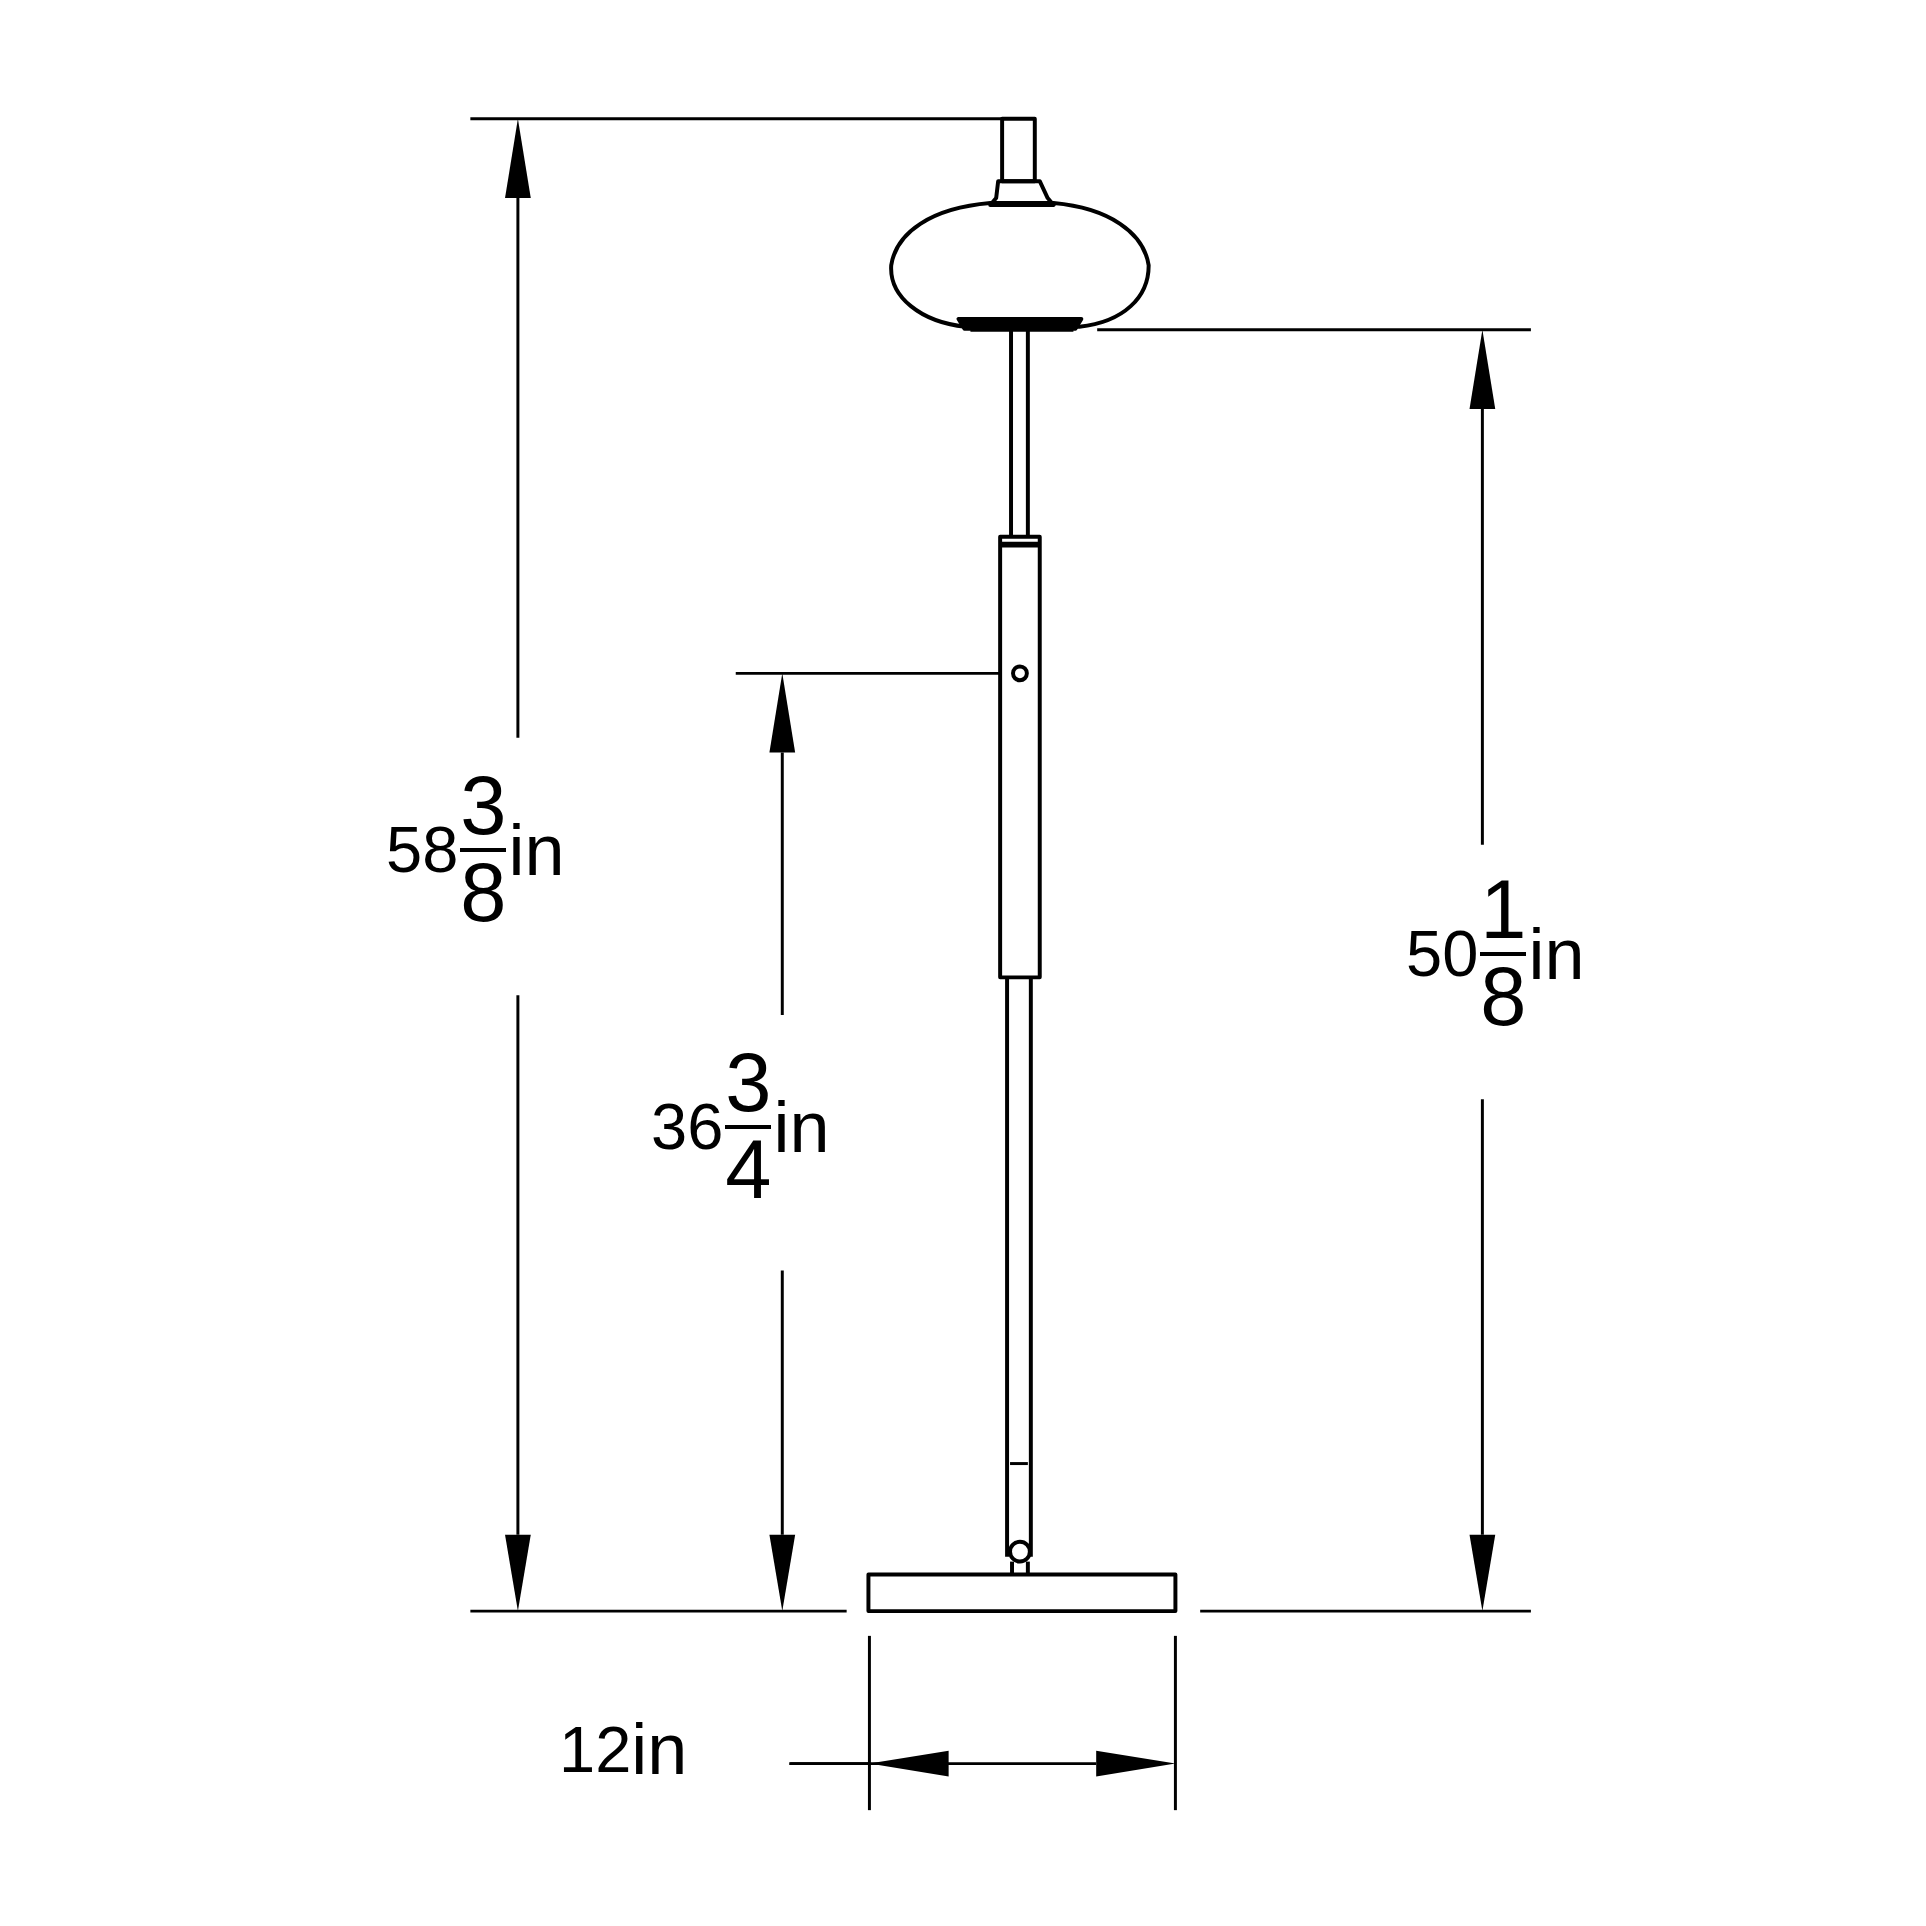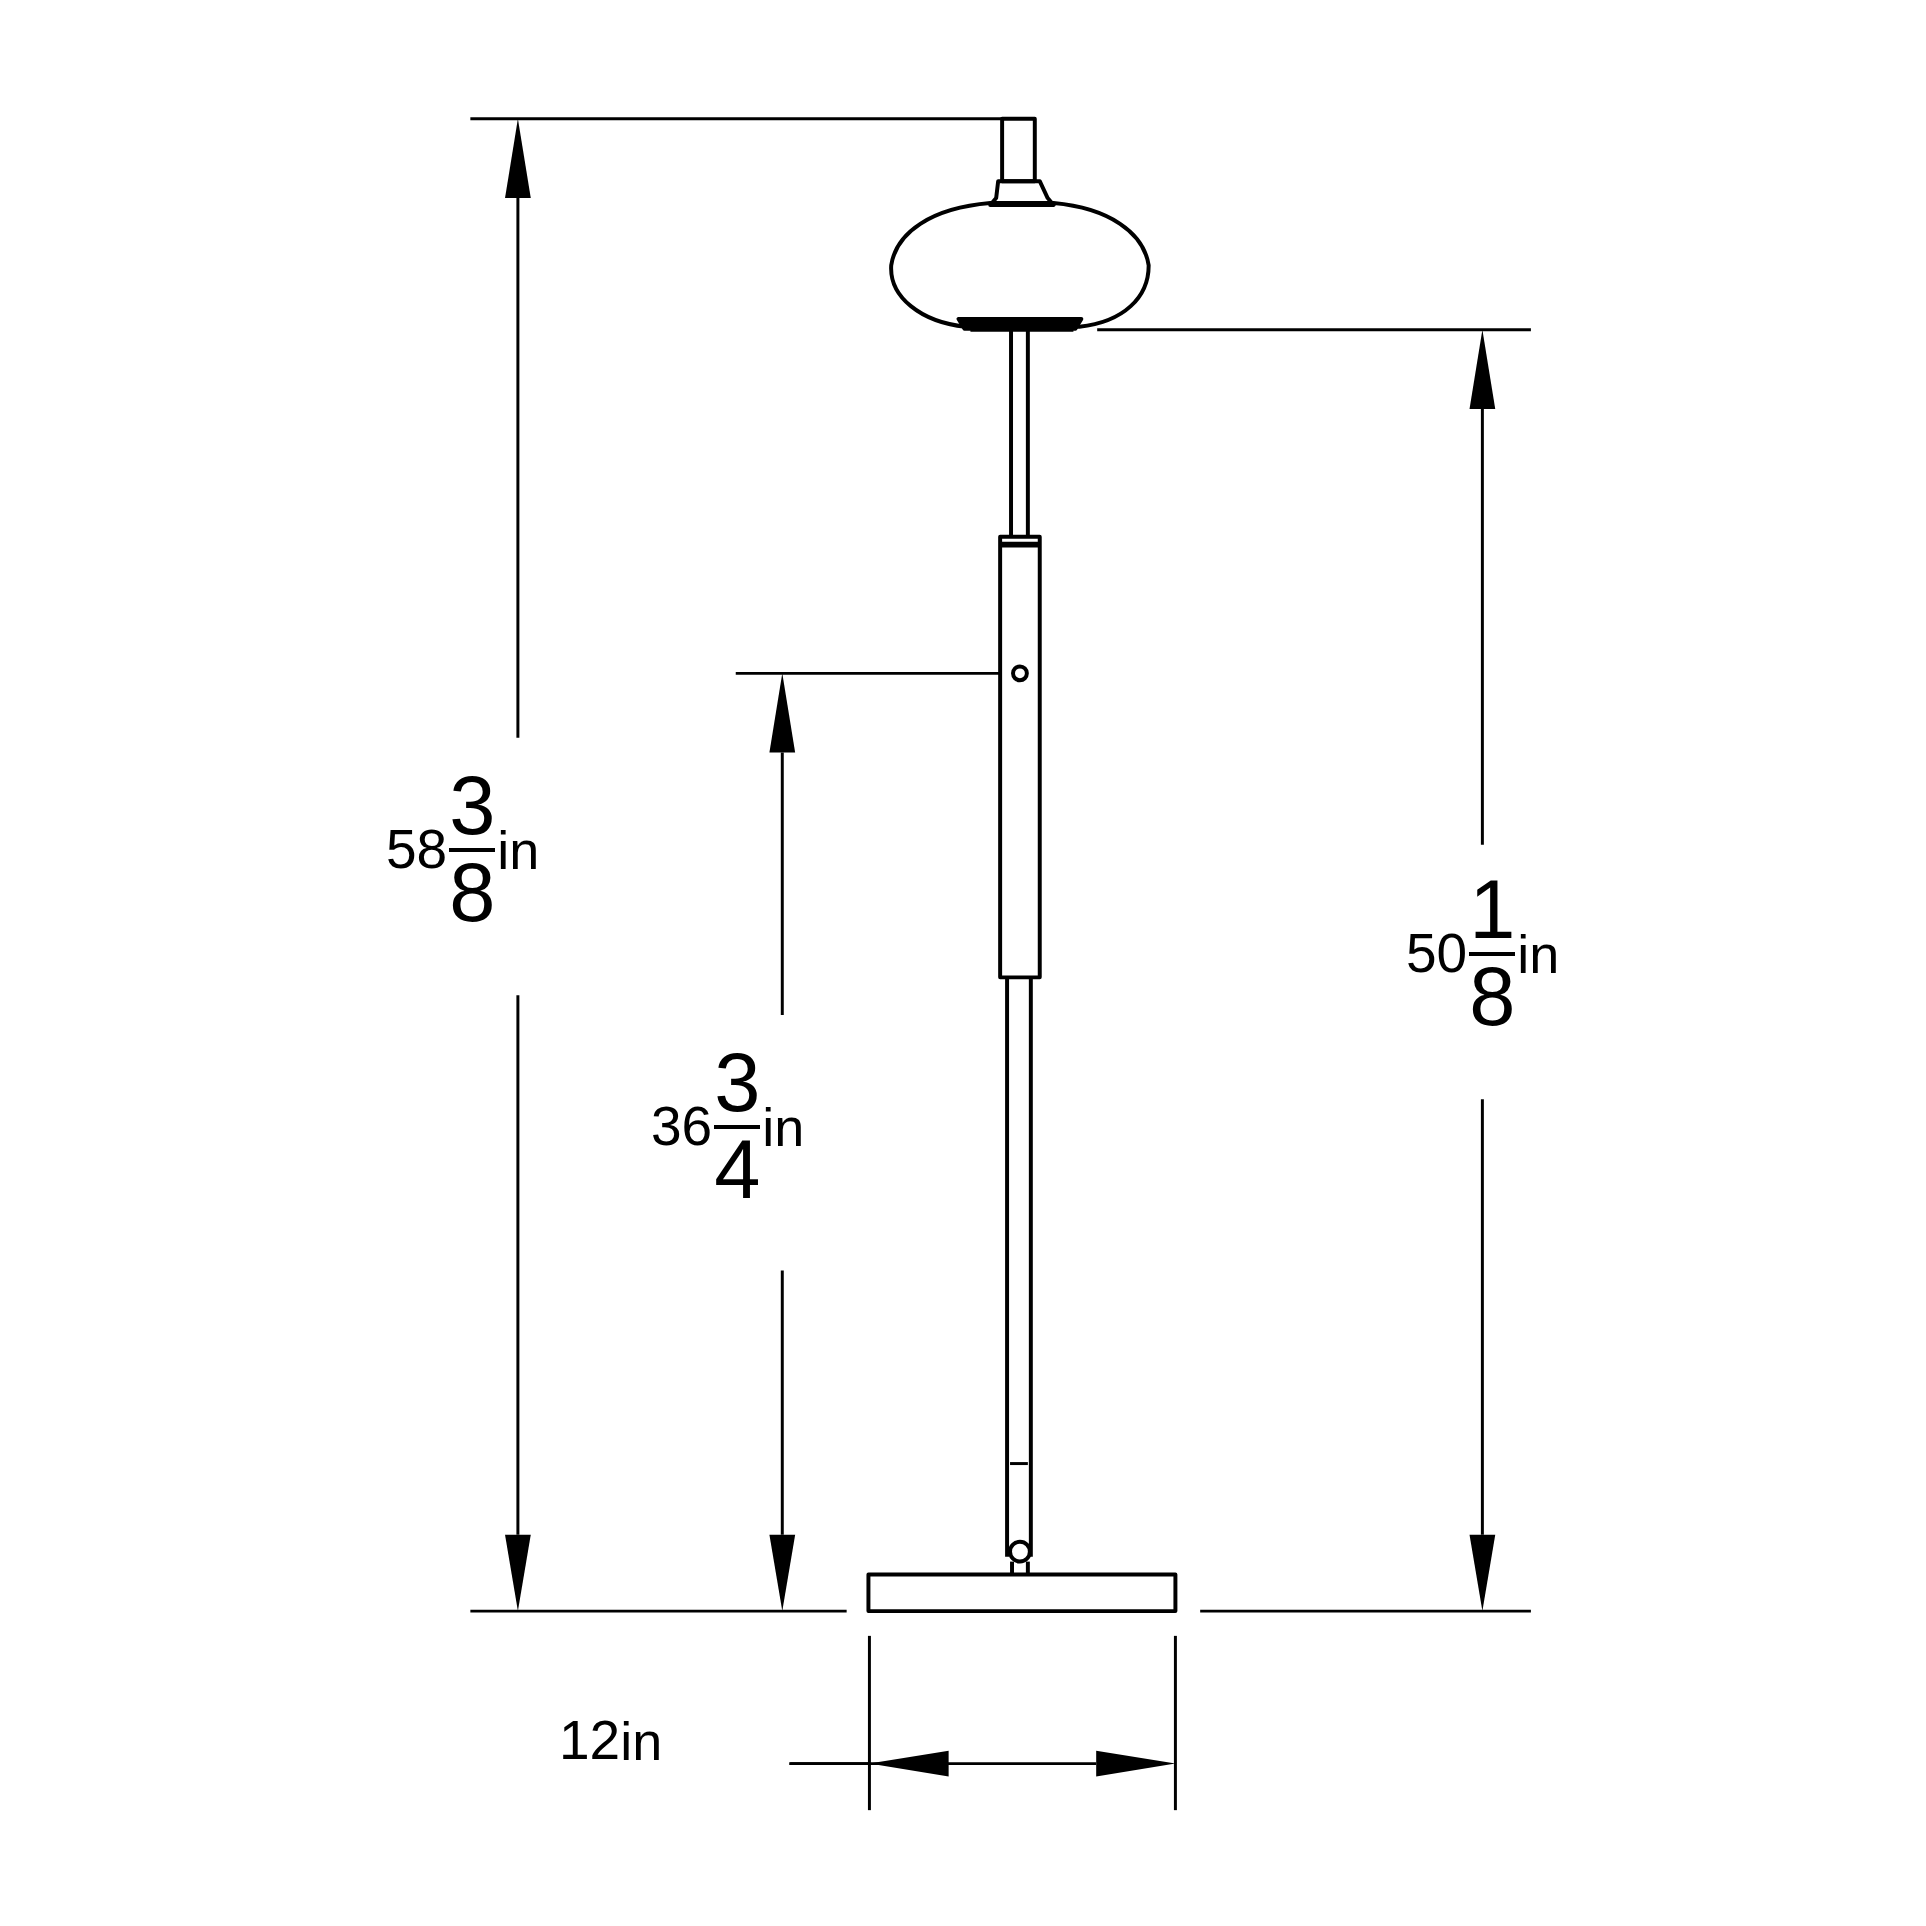--- a/index.html
+++ b/index.html
@@ -1,23 +1,23 @@
 <!DOCTYPE html>
 <html><head>
   <meta charset="utf-8">
   <style>
     html, body { margin: 0; padding: 0; background: #ffffff; }
     body { width: 1927px; height: 1927px; position: relative; overflow: hidden; font-family: "Liberation Sans", sans-serif; }
     svg { position: absolute; left: 0; top: 0; }
     .dim-label { position: absolute; color: #000; line-height: 1; white-space: nowrap; font-family: "Liberation Sans", sans-serif; }
-    .whole { font-size: 55px; display: inline-block; vertical-align: middle; }
+    .whole { font-size: 65px; display: inline-block; vertical-align: middle; }
     .frac { display: inline-block; vertical-align: middle; text-align: center; margin: 0 2px; }
     .frac .num, .frac .den { display: block; font-size: 83px; line-height: 0.95; }
     .frac .bar { display: block; height: 4px; background: #000; margin: 2px 0; }
-    .unit { font-size: 54px; display: inline-block; vertical-align: middle; }
+    .unit { font-size: 72px; display: inline-block; vertical-align: middle; }
   </style>
 </head>
 <body>
 
 <svg width="1927" height="1927" viewBox="0 0 1946 1946">
   <g fill="none" stroke="#000" stroke-width="4" stroke-linejoin="round">
 
     <rect x="1012" y="120" width="33" height="63"></rect>
     <path d="M1008 183 L1050 183 L1058 200 L1064 207 L1000 207 L1006 200 Z"></path>
 

